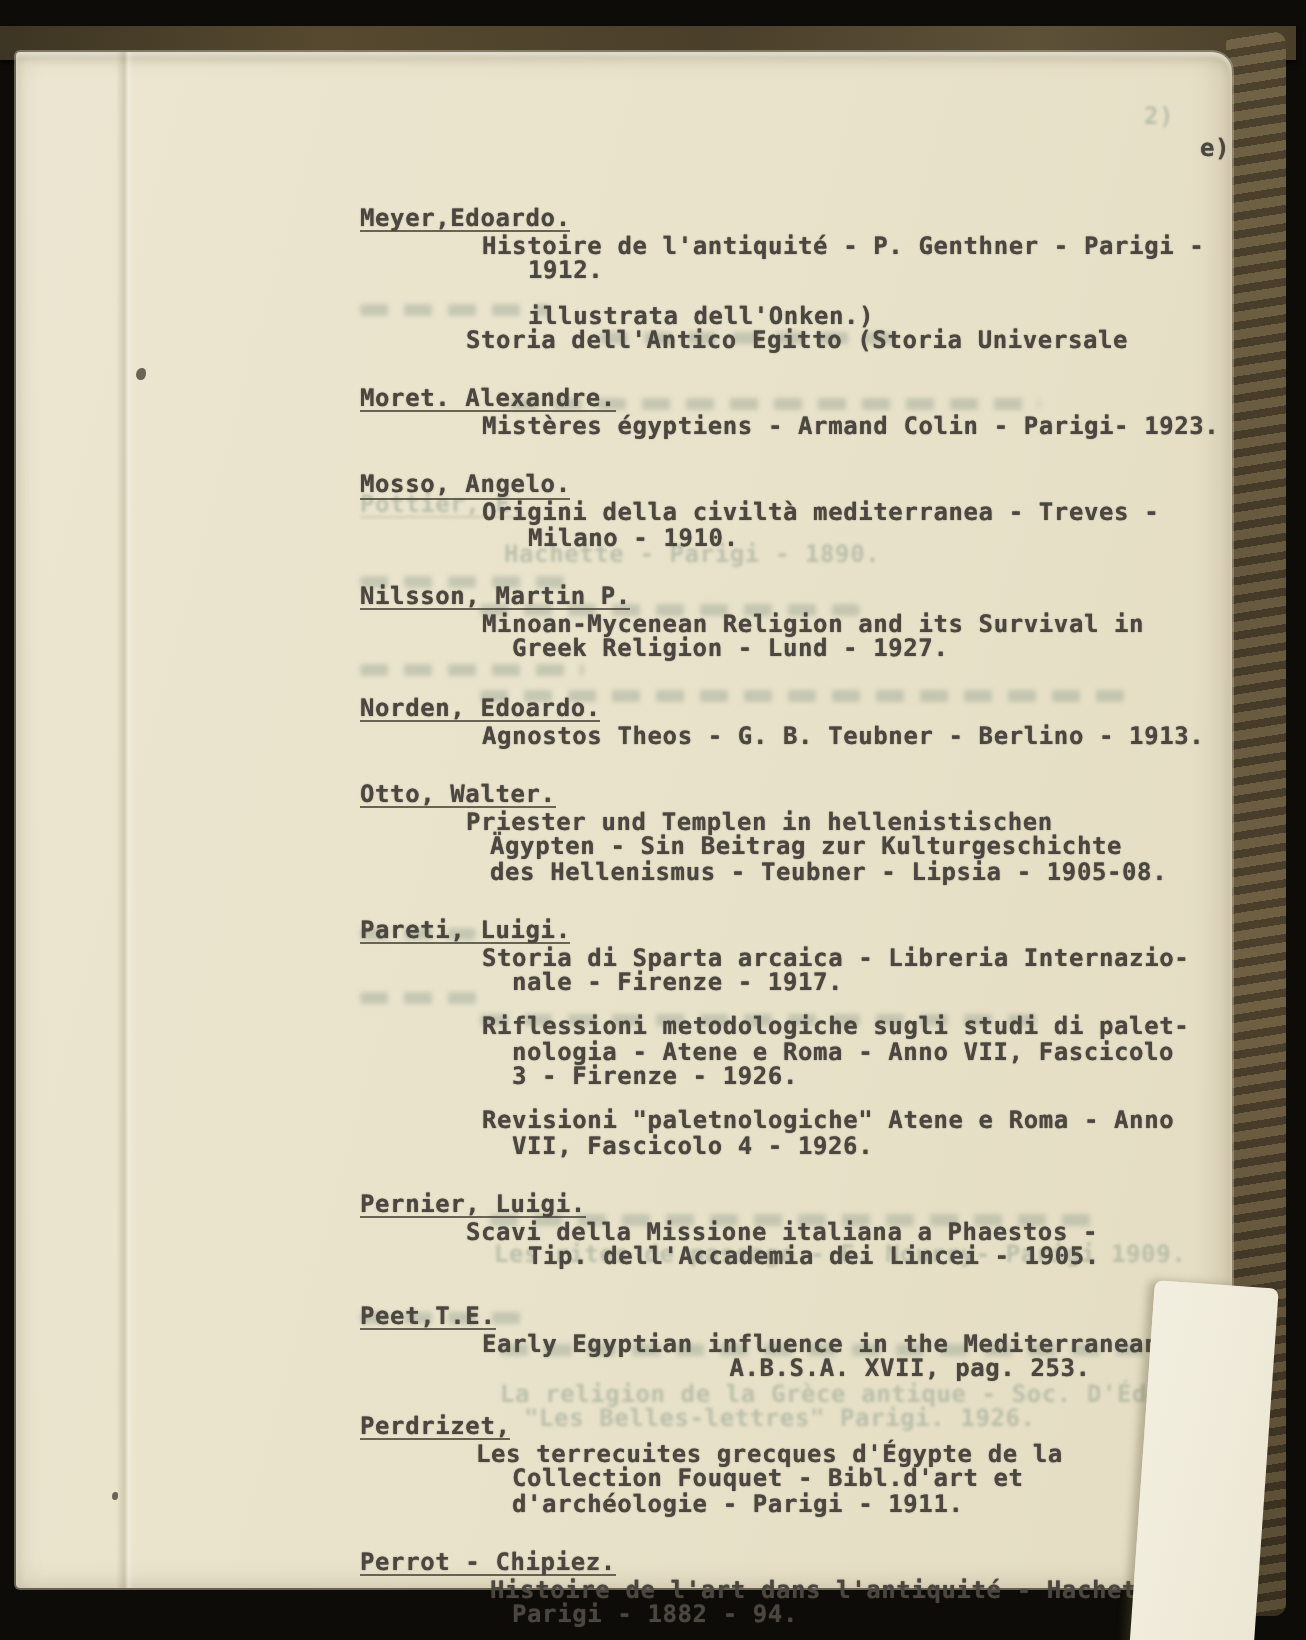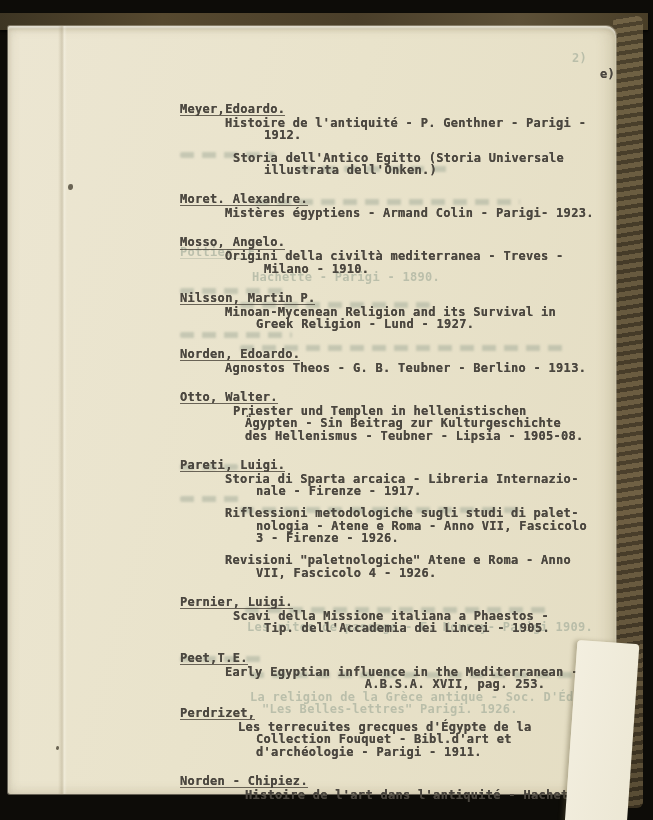--- a/index.html
+++ b/index.html
@@ -25,21 +25,21 @@
     background:linear-gradient(100deg,#f3efe0,#ece7d4);transform:rotate(4deg);
     box-shadow:-3px 0 4px rgba(90,80,50,.35);border-radius:4px;}
   .speck{position:absolute;width:5px;height:6px;background:#4a4335;border-radius:60% 40% 55% 45%;opacity:.8;}
   
   .content{position:absolute;left:172px;top:72px;width:442px;color:#4b4740;}
   .tw{font-size:12px;line-height:12.3px;font-weight:bold;letter-spacing:.3px;
       text-shadow:0 0 .6px rgba(68,62,52,.85);white-space:nowrap;}
   .entry{margin-bottom:12px;}
   .author{display:inline-block;border-bottom:1.4px solid rgba(72,66,56,.8);padding-bottom:0px;}
   .item + .item{margin-top:10px;}
-  .in45{margin-left:45px;} .in53{margin-left:53px;} .in58{margin-left:58px;}
+  .in45{margin-left:61px;} .in53{margin-left:53px;} .in58{margin-left:58px;}
   .in65{margin-left:65px;} .in76{margin-left:76px;} .in84{margin-left:84px;}
   .in108{margin-left:108px;text-align:center;}
   .page-label{position:absolute;left:592px;top:42px;color:#4b4740;}
   
   .ghost{position:absolute;font-size:12px;font-weight:bold;letter-spacing:.3px;color:#9aa695;
          opacity:.58;filter:blur(.7px);white-space:nowrap;line-height:12px;}
   .ghost.u{border-bottom:1px solid rgba(150,160,143,.65);}
   .gbar{position:absolute;height:6px;border-radius:2px;filter:blur(1.2px);opacity:.8;
         background:repeating-linear-gradient(90deg,rgba(152,163,146,.55) 0 14px,rgba(152,163,146,0) 14px 22px);}
 </style>
@@ -80,22 +80,22 @@
 
     <div class="content">
 
       <div class="entry">
         <span class="author tw">Meyer,Edoardo.</span>
         <div class="item">
           <div class="tw in45">Histoire de l'antiquité - P. Genthner - Parigi -</div>
           <div class="tw in84">1912.</div>
         </div>
         <div class="item">
+          <div class="tw in84">illustrata dell'Onken.)</div>
           <div class="tw in53">Storia dell'Antico Egitto (Storia Universale</div>
-          <div class="tw in84">illustrata dell'Onken.)</div>
         </div>
       </div>
 
       <div class="entry">
         <span class="author tw">Moret. Alexandre.</span>
         <div class="item">
           <div class="tw in45">Mistères égyptiens - Armand Colin - Parigi- 1923.</div>
         </div>
       </div>
 
@@ -167,22 +167,23 @@
       <div class="entry">
         <span class="author tw">Perdrizet,</span>
         <div class="item">
           <div class="tw in58">Les terrecuites grecques d'Égypte de la</div>
           <div class="tw in76">Collection Fouquet - Bibl.d'art et</div>
           <div class="tw in76">d'archéologie - Parigi - 1911.</div>
         </div>
       </div>
 
       <div class="entry">
-        <span class="author tw">Norden - Chipiez.</span>
+        <span class="author tw">Perrot - Chipiez.</span>
         <div class="item">
           <div class="tw in65">Histoire de l'art dans l'antiquité - Hachette -</div>
+          <div class="tw in76">Parigi - 1882 - 94.</div>
         </div>
       </div>
 
     </div>
     <div class="underpage"></div>
   </div>
 </div>
 
 </body></html>

